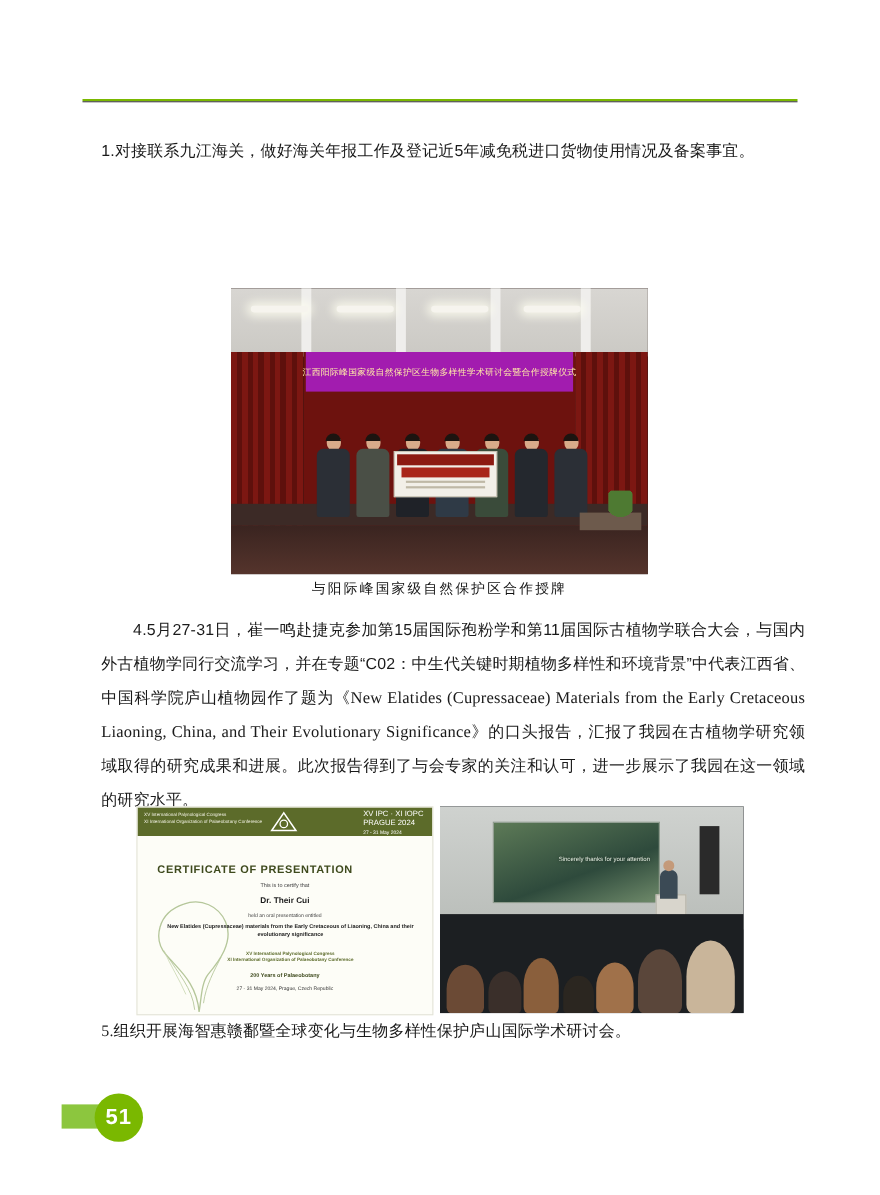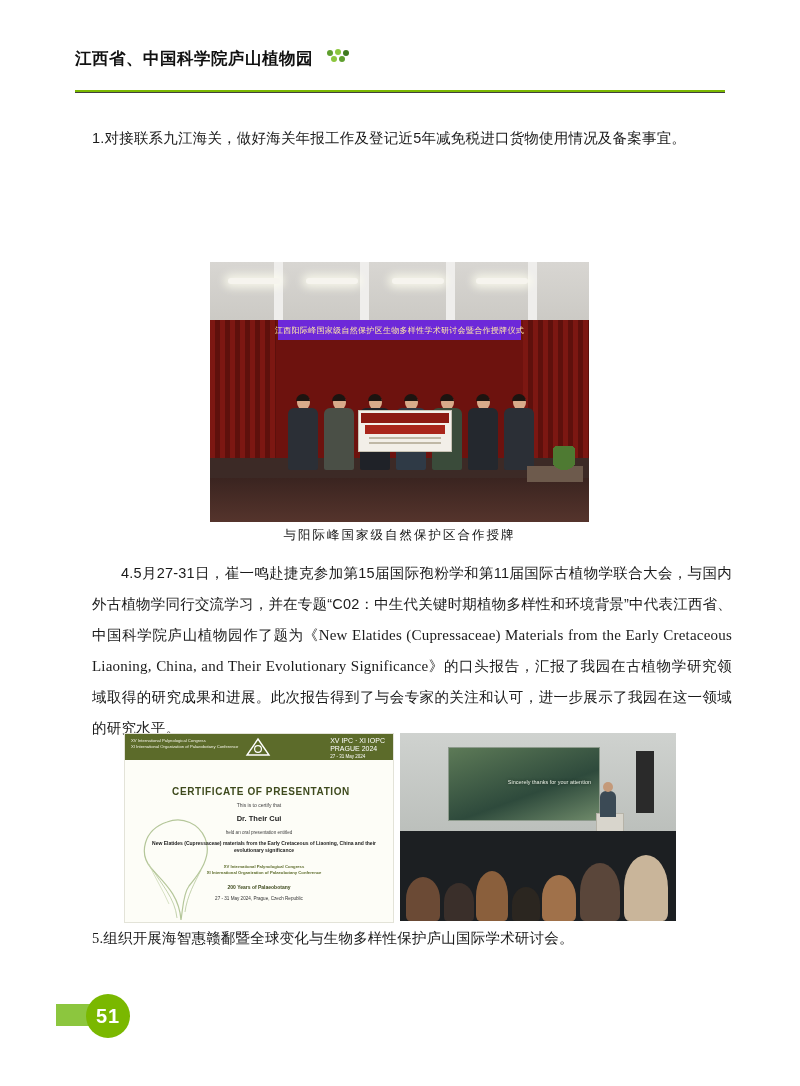--- a/index.html
+++ b/index.html
@@ -114,22 +114,22 @@
   }
   .f1-curtain-r {
     position: absolute; right: 0; top: 58px; width: 66px; height: 160px;
     background: repeating-linear-gradient(90deg,#7c1712 0 5px,#5e100c 5px 10px);
   }
   .f1-backwall {
     position: absolute; left: 66px; top: 58px; right: 66px; height: 165px;
     background: #6d120e;
   }
   .f1-banner {
-    position: absolute; left: 68px; top: 58px; right: 68px; height: 20px;
-    background: #6d28d9;
+    position: absolute; left: 68px; top: 58px; right: 68px; height: 36px;
+    background: #a21caf;
     display: flex; align-items: center; justify-content: center;
   }
   .f1-banner span {
     color: #ffe9a8;
     font-size: 8px;
     letter-spacing: 0.3px;
     white-space: nowrap;
     font-family: "Liberation Sans", sans-serif;
   }
   .f1-floor {
@@ -222,21 +222,20 @@
     position: absolute; right: 8px; top: 3px;
     color: #ffffff; font-size: 7px; line-height: 8px; text-align: left;
   }
   .cert-topright .small { font-size: 4.5px; }
   .cert-logo {
     position: absolute; left: 50%; margin-left: -14px; top: 3px;
     width: 26px; height: 20px;
   }
   .cert-title {
     position: absolute; left: 18px; top: 52px; right: 14px;
-    text-align: center;
     font-size: 10px; font-weight: bold; letter-spacing: 0.6px;
     color: #3e4a1d;
   }
   .cert-sub {
     position: absolute; left: 0; right: 0; top: 68px;
     text-align: center; font-size: 5px; color: #444;
   }
   .cert-name {
     position: absolute; left: 0; right: 0; top: 80px;
     text-align: center; font-size: 7.5px; font-weight: bold; color: #1c1c1c;
@@ -336,32 +335,20 @@
     display: flex;
     align-items: center;
     justify-content: center;
     letter-spacing: 1px;
   }
 </style>
 </head>
 <body>
 
 <div class="header">
-  <div class="header-title">
-    <span>江西省、中国科学院庐山植物园</span>
-    <span class="header-deco">
-      <svg width="26" height="14" viewBox="0 0 26 14" aria-hidden="true">
-        <circle cx="4" cy="4" r="3" fill="#5f9f2f"></circle>
-        <circle cx="12" cy="3" r="3" fill="#8cc63e"></circle>
-        <circle cx="20" cy="4" r="3" fill="#3f7a1f"></circle>
-        <circle cx="8" cy="10" r="3" fill="#8cc63e"></circle>
-        <circle cx="16" cy="10" r="3" fill="#5f9f2f"></circle>
-      </svg>
-    </span>
-  </div>
   <div class="header-rule"></div>
   <div class="header-rule-dark"></div>
 </div>
 
 <div class="content">
   <p class="body">1.对接联系九江海关，做好海关年报工作及登记近5年减免税进口货物使用情况及备案事宜。</p>
 </div>
 
 <div class="fig1">
   <div class="f1-ceiling"></div>

